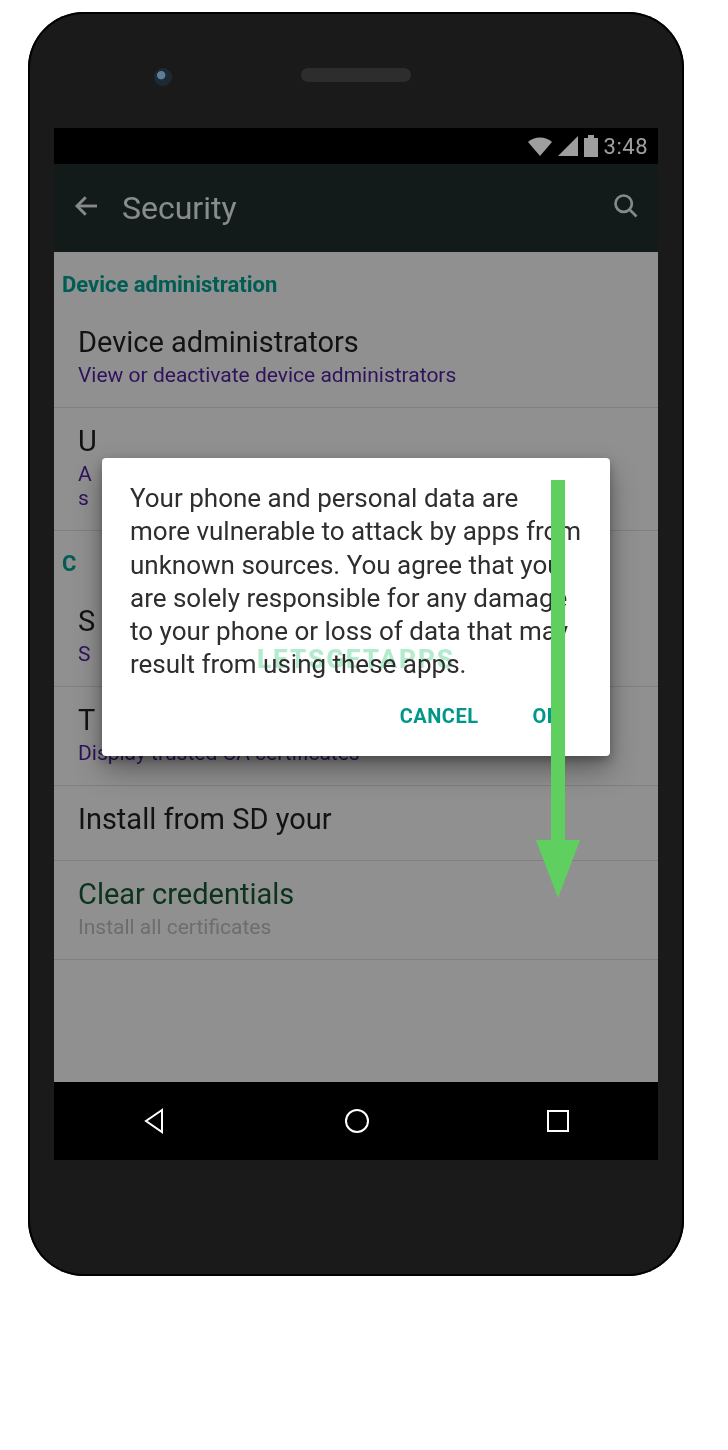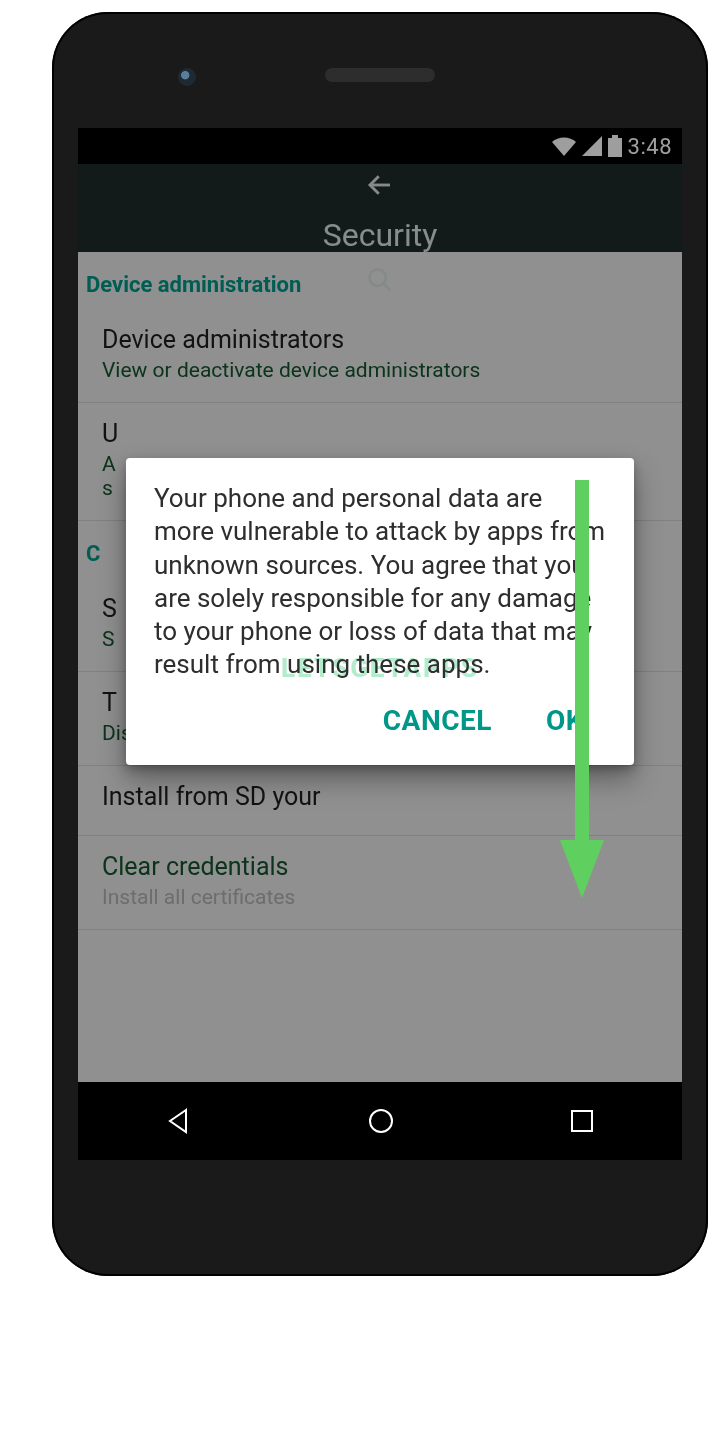--- a/index.html
+++ b/index.html
@@ -6,21 +6,21 @@
   body {
     width: 728px;
     height: 1450px;
     background: #ffffff;
     position: relative;
     overflow: hidden;
   }
   
   .device {
     position: absolute;
-    left: 52px;
+    left: 28px;
     top: 12px;
     width: 656px;
     height: 1264px;
     background: #1a1a1a;
     border-radius: 56px;
     box-shadow: 0 0 0 2px #000 inset;
   }
   .device-top {
     position: absolute;
     top: 0; left: 0; right: 0;
@@ -68,45 +68,44 @@
   .statusbar .cell svg,
   .statusbar .batt svg { fill: #fff; display:block; }
   
   .appbar {
     height: 88px;
     background: #1f2a2a;
     color: #e7f0ef;
     display: flex;
     align-items: center;
     padding: 6px 18px;
-    gap: 12px;
-    flex-direction: column;
+    gap: 20px;
   }
   .appbar .title { flex: 1; font-size: 32px; font-weight: 400; color: #dbe2e1; }
   .appbar .icon { color: #d7dedd; }
   
   .list { background: #e9e9e9; }
   .section-header {
     color: #009688;
     font-weight: 700;
     font-size: 22px;
     padding: 20px 8px 12px;
   }
   .item {
     padding: 16px 24px 20px;
     border-bottom: 1px solid #cfcfcf;
   }
   .item .primary {
-    font-size: 25px;
+    font-size: 29px;
     color: #1e1e1e;
     margin-bottom: 4px;
   }
   .item .secondary {
     font-size: 21px;
-    color: #14532d;
+    color: #4c1d95;
   }
   .item.disabled .primary { color: #14532d; }
   .item.disabled .secondary { color: #b0b0b0; }
 
   
   .scrim {
     position: absolute;
     inset: 0;
     background: rgba(0,0,0,0.38);
   }
@@ -143,21 +142,21 @@
   .dialog-actions {
     display: flex;
     justify-content: flex-end;
     gap: 54px;
     padding: 22px 22px 18px 0;
   }
   .dialog-actions button {
     background: none;
     border: none;
     color: #009688;
-    font-size: 28px;
+    font-size: 20px;
     font-weight: 700;
     letter-spacing: 0.5px;
     cursor: pointer;
   }
   
   .arrow {
     position: absolute;
     right: 76px;
     top: 352px;
     width: 48px;

